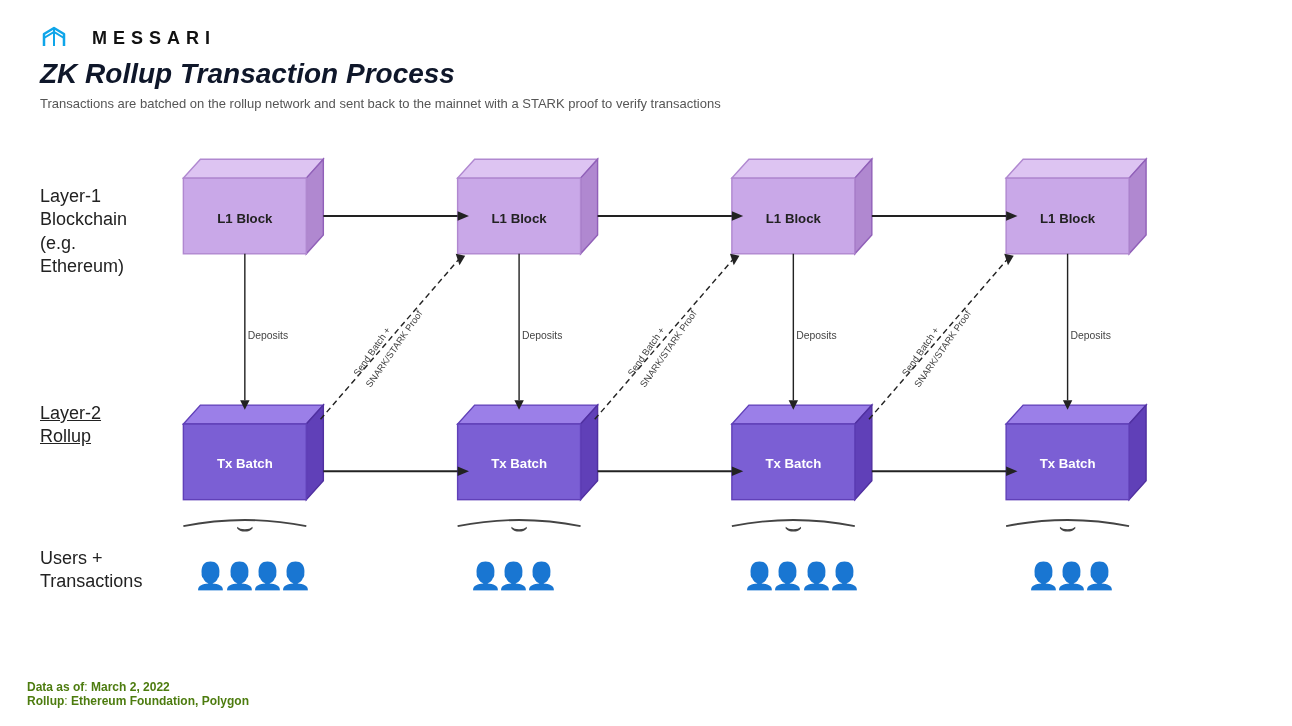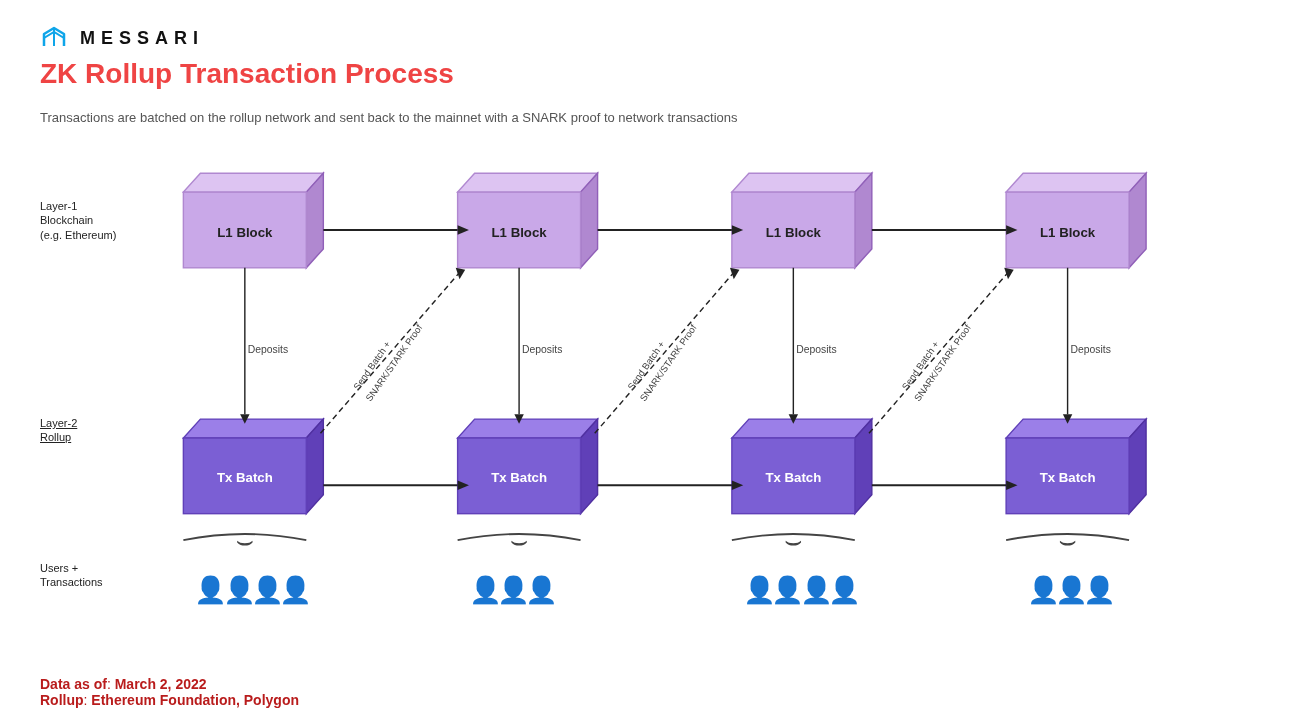--- a/index.html
+++ b/index.html
@@ -16,93 +16,94 @@
       padding: 24px 40px 20px 40px;
       width: 1292px;
       height: 726px;
       position: relative;
     }
 
     
     .logo-area {
       display: flex;
       align-items: center;
-      gap: 12px;
+      gap: 24px;
       margin-bottom: 6px;
     }
     .logo-icon {
       width: 28px;
       height: 28px;
     }
     .logo-text {
       font-size: 18px;
       font-weight: 700;
       letter-spacing: 6px;
       color: #111;
     }
     .page-title {
       font-size: 28px;
       font-weight: 800;
-      color: #ef4444;
-      margin-bottom: 20px;
+      color: #0f172a;
+      margin-bottom: 6px;
+      font-style: italic;
     }
     .page-subtitle {
       font-size: 13px;
       color: #555;
       margin-bottom: 16px;
     }
 
     
     .diagram {
       position: relative;
       width: 100%;
       height: 490px;
     }
 
     
     .row-label {
       position: absolute;
       left: 0;
-      font-size: 11px;
+      font-size: 18px;
       color: #222;
       line-height: 1.3;
       width: 110px;
     }
     .label-l1 { top: 58px; }
     .label-l2 { top: 275px; text-decoration: underline; }
     .label-users { top: 420px; }
 
     
     .footer {
       position: absolute;
       bottom: 18px;
-      left: 40px;
-      font-size: 14px;
-      color: #b91c1c;
+      left: 27px;
+      font-size: 12px;
+      color: #4d7c0f;
     }
     .footer span {
       font-weight: 700;
     }
   </style>
 </head>
 <body>
 
 <div class="container">
 
   <div class="logo-area">
     <svg class="logo-icon" viewBox="0 0 28 28" fill="none" xmlns="http://www.w3.org/2000/svg">
       <path d="M4 22V10L14 4L24 10V22" stroke="#0ea5e9" stroke-width="2.5" fill="none" stroke-linejoin="round"></path>
       <path d="M4 14L14 8L24 14" stroke="#0ea5e9" stroke-width="2" fill="none"></path>
       <line x1="14" y1="4" x2="14" y2="22" stroke="#0ea5e9" stroke-width="2"></line>
     </svg>
     <span class="logo-text">MESSARI</span>
   </div>
 
   <h1 class="page-title">ZK Rollup Transaction Process</h1>
-  <p class="page-subtitle">Transactions are batched on the rollup network and sent back to the mainnet with a SNARK proof to network transactions</p>
+  <p class="page-subtitle">Transactions are batched on the rollup network and sent back to the mainnet with a STARK proof to verify transactions</p>
 
   <div class="diagram">
 
     <div class="row-label label-l1">Layer-1<br>Blockchain<br>(e.g. Ethereum)</div>
     <div class="row-label label-l2">Layer-2<br>Rollup</div>
     <div class="row-label label-users">Users +<br>Transactions</div>
 
     <svg style="position:absolute;left:115px;top:0;width:calc(100% - 115px);height:490px;" viewBox="0 0 1160 490" xmlns="http://www.w3.org/2000/svg">
 
       <g transform="translate(30, 20)">

